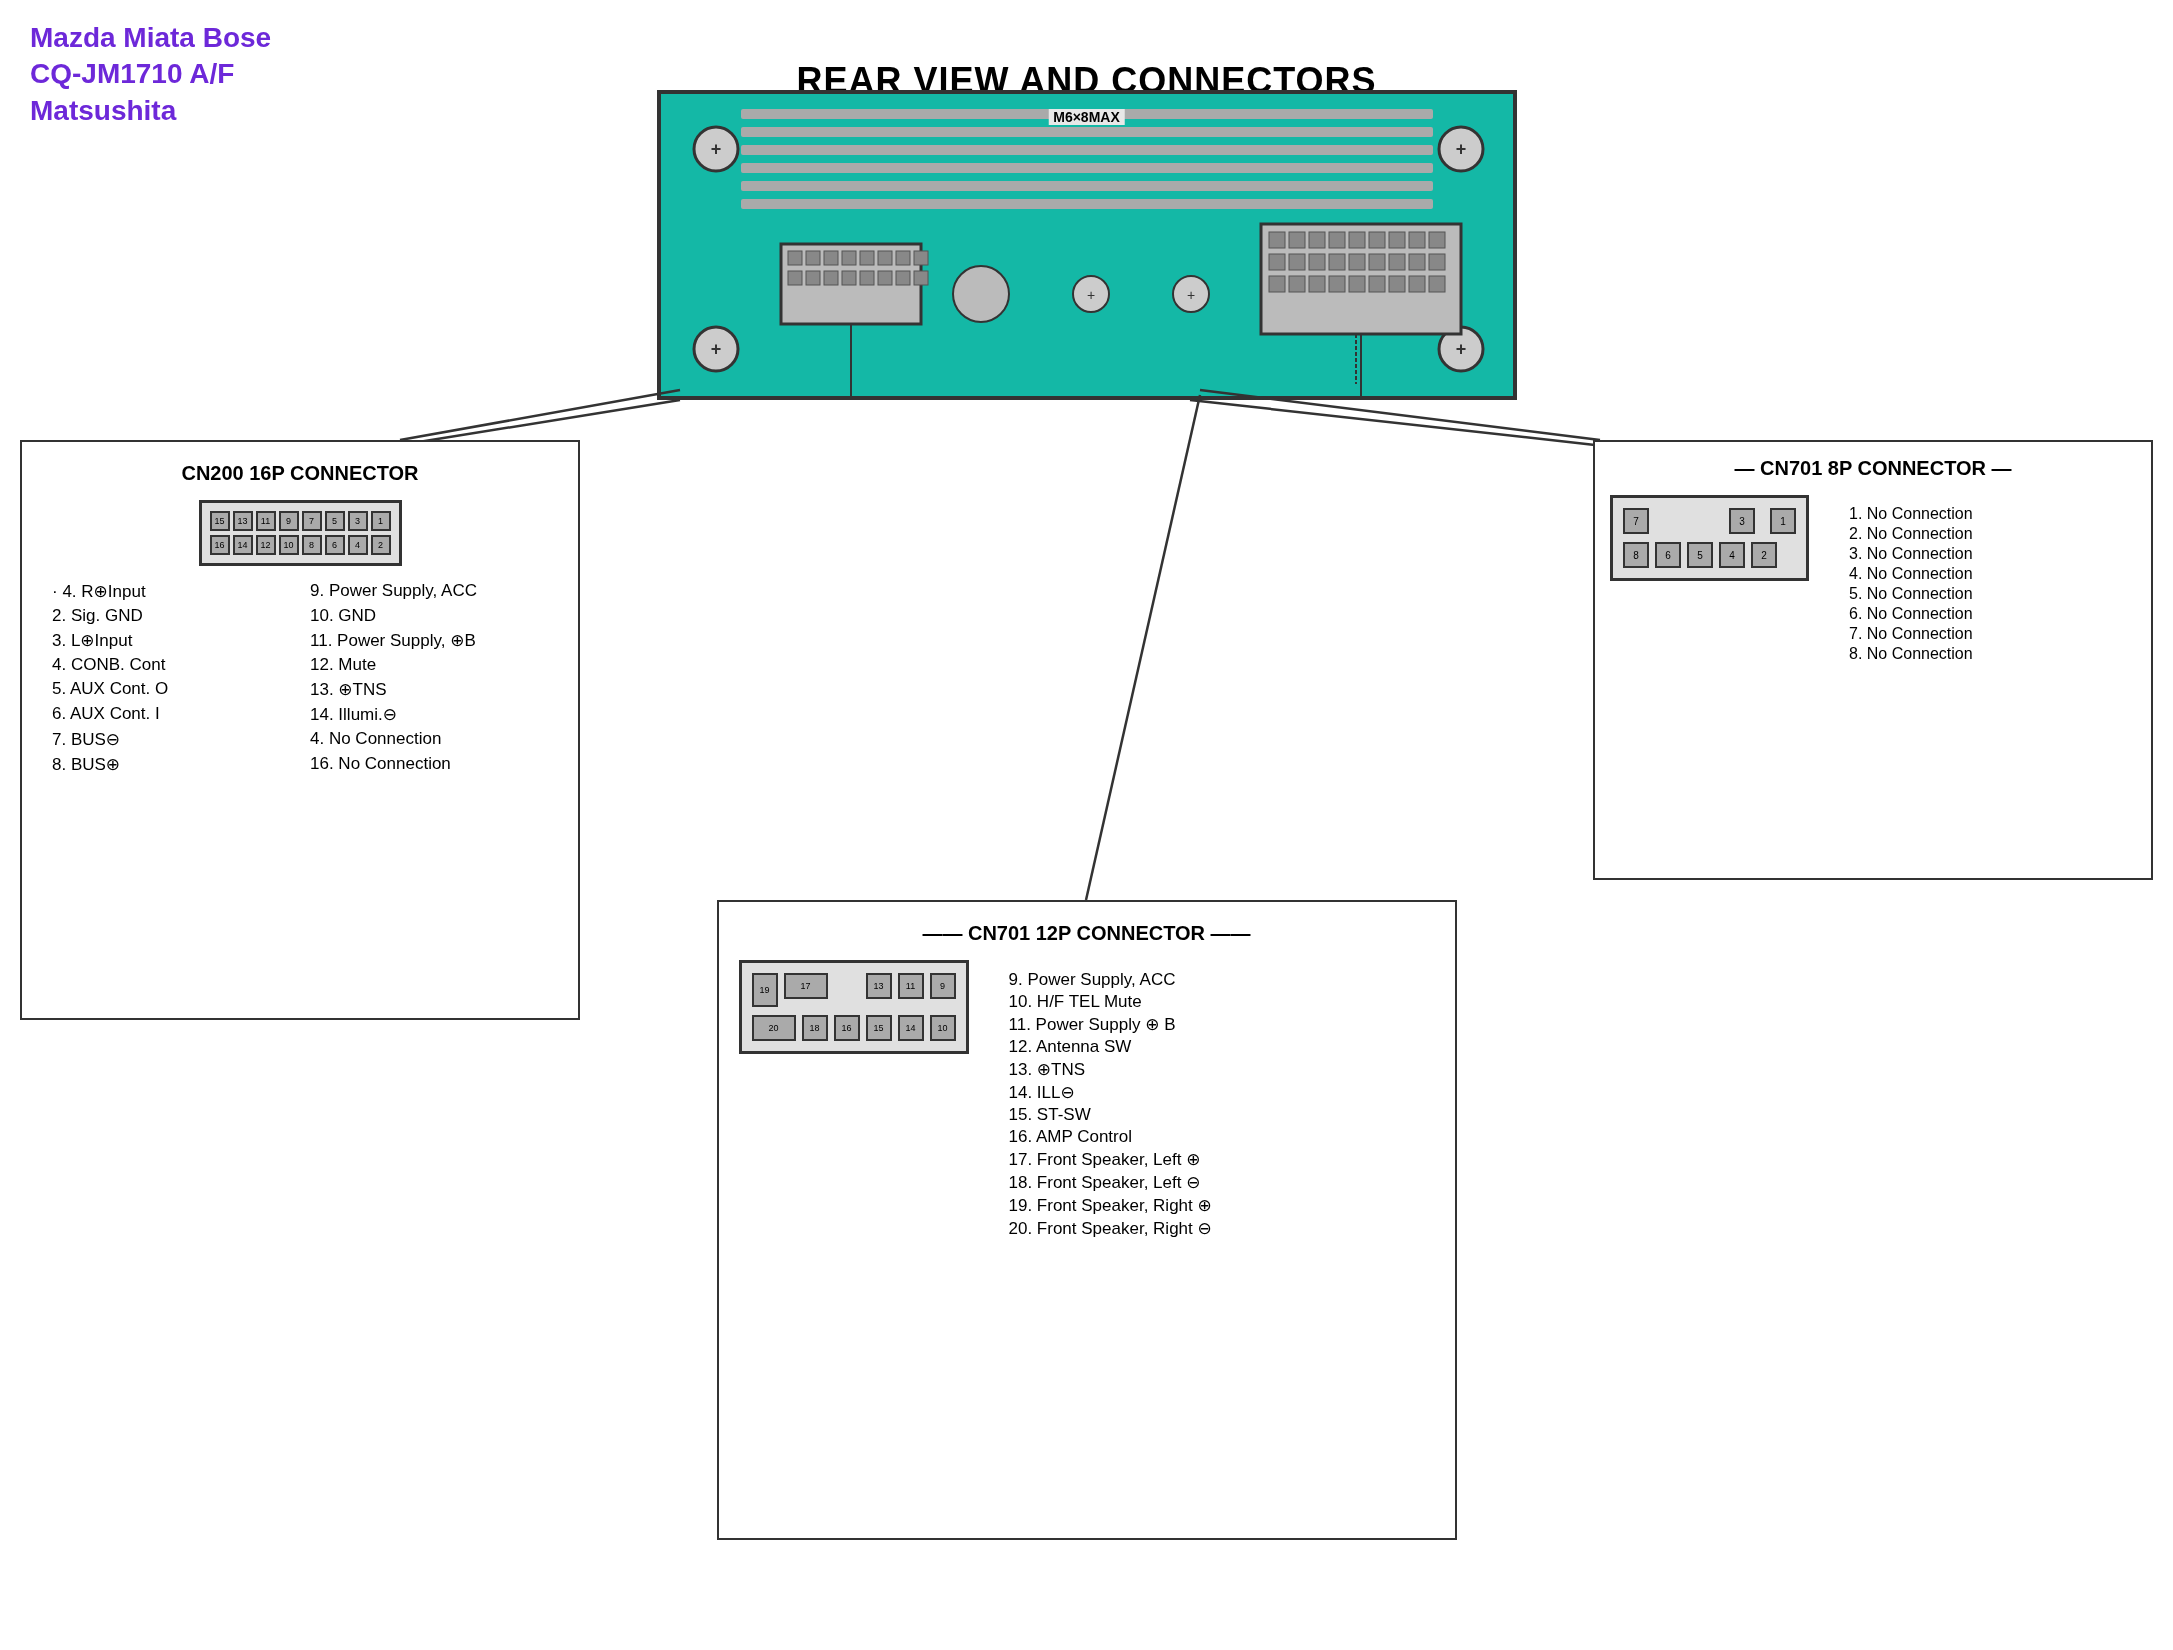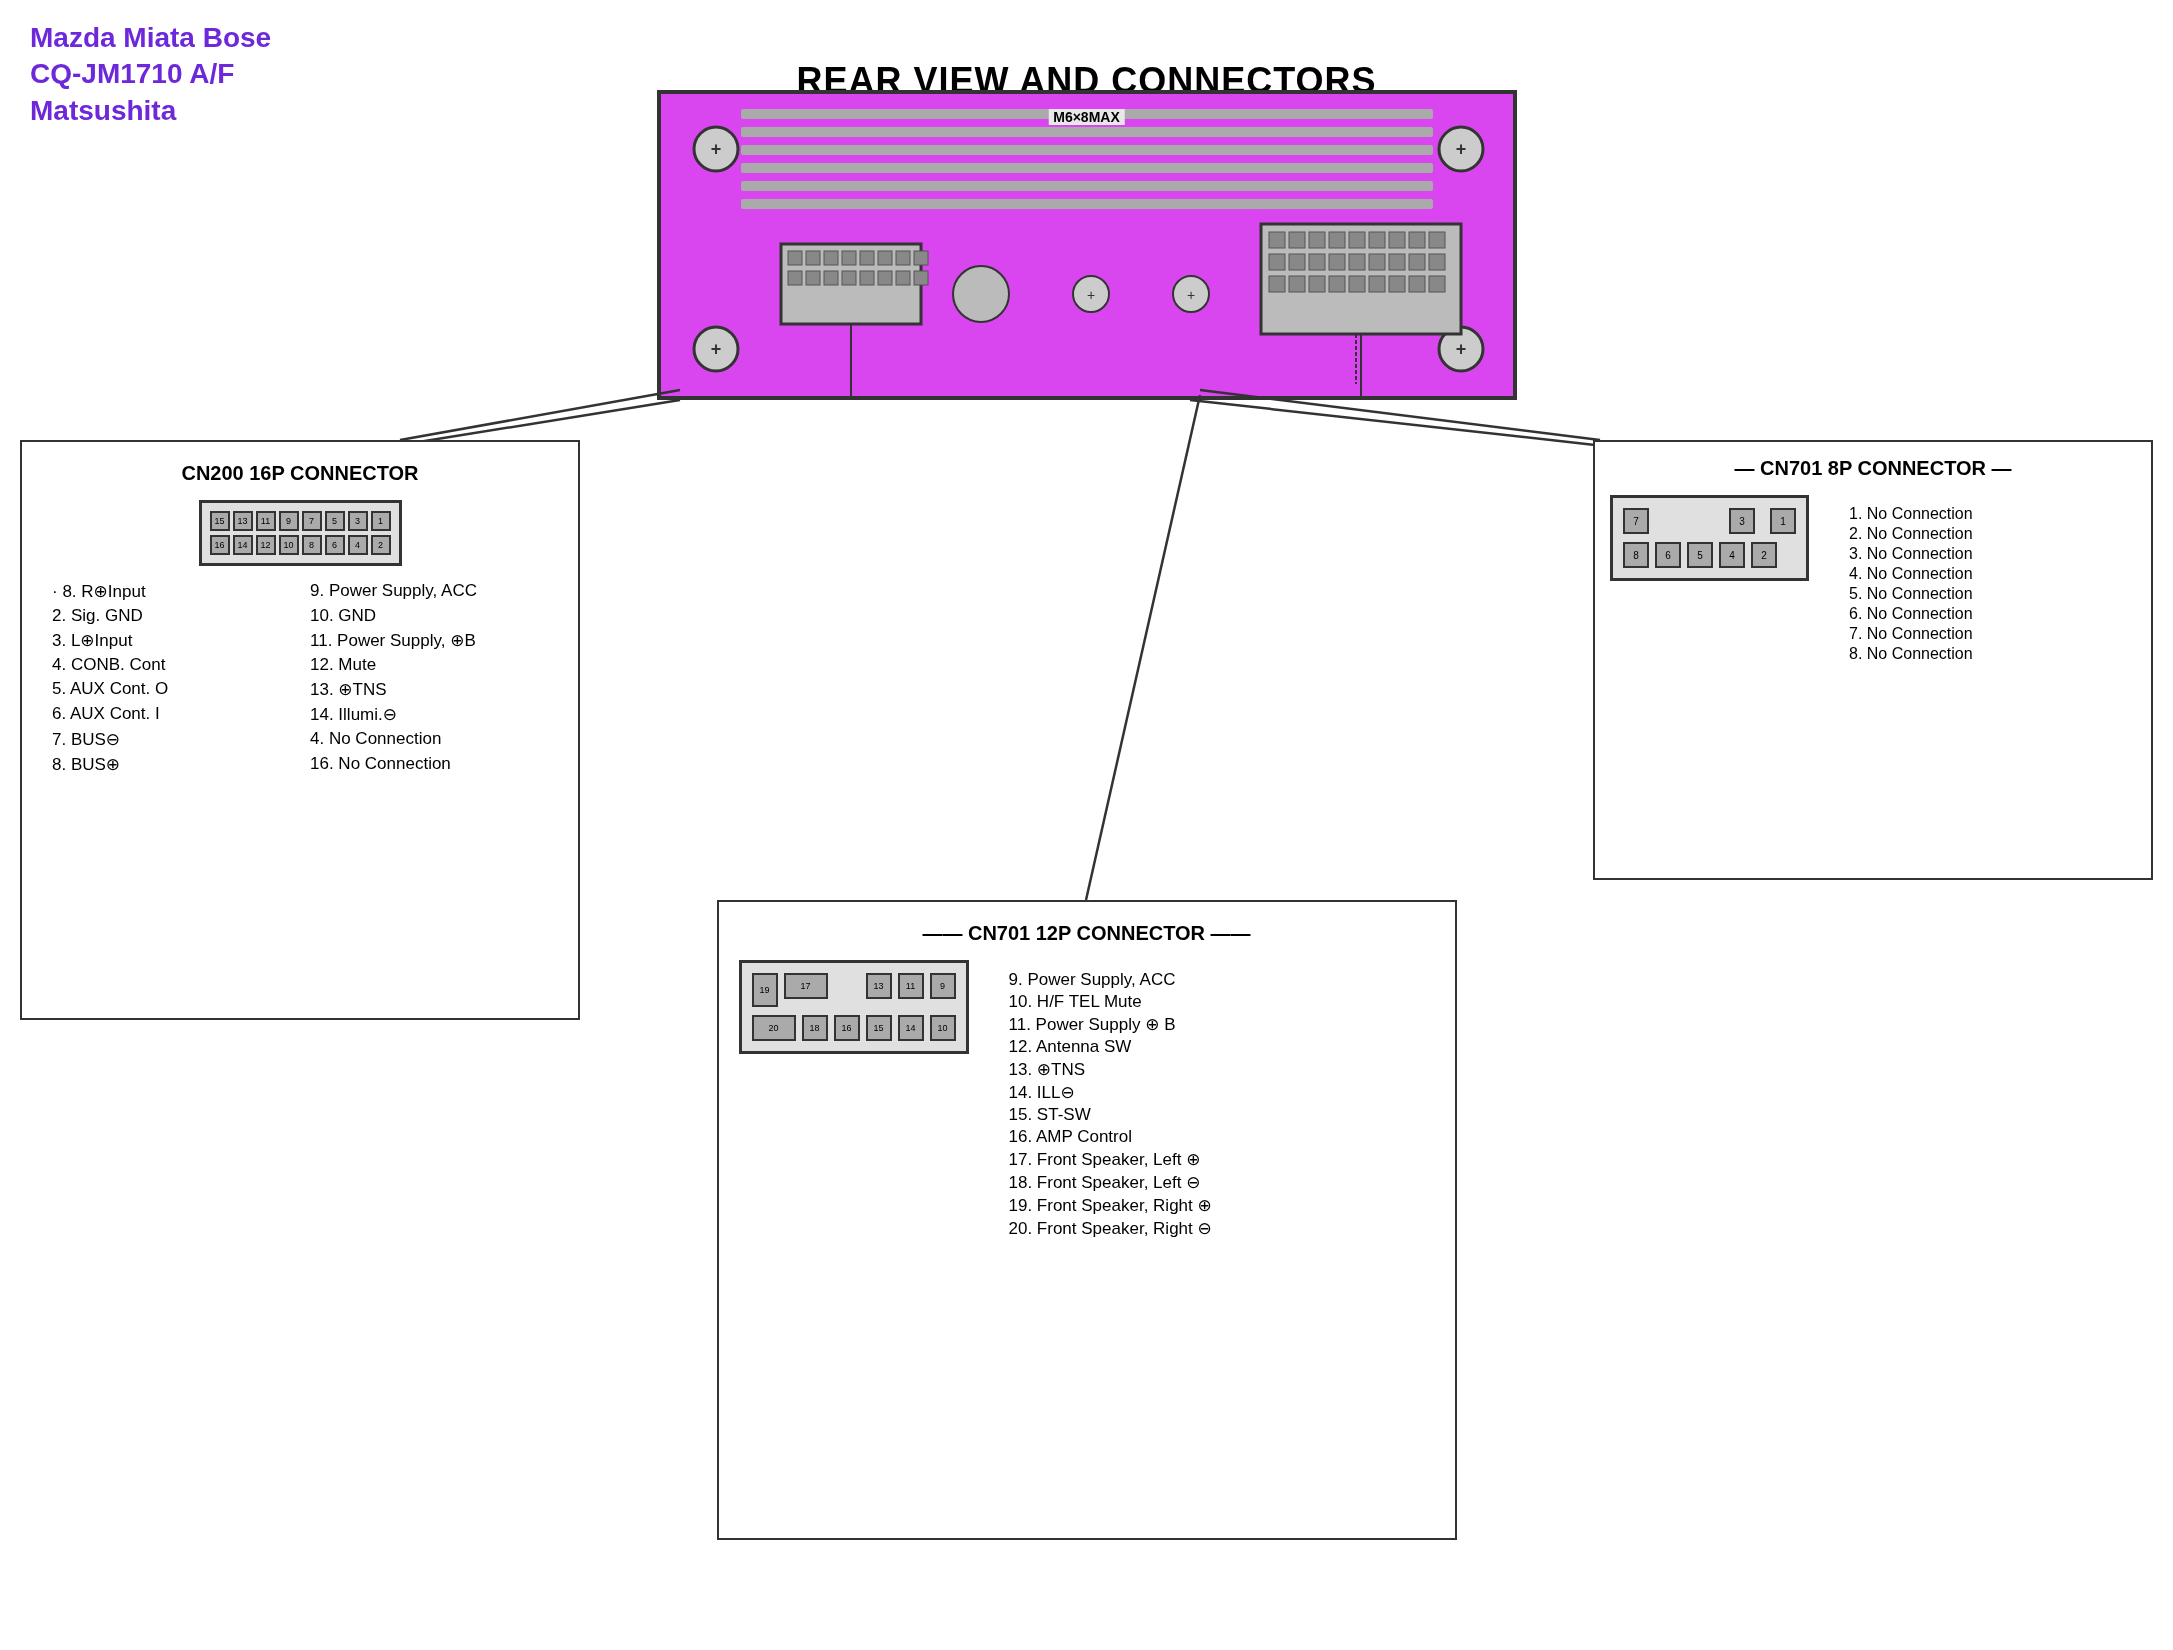--- a/index.html
+++ b/index.html
@@ -102,21 +102,21 @@
 
     
     .unit-body {
       position: absolute;
       left: 50%;
       transform: translateX(-50%);
       top: 90px;
       width: 860px;
       height: 310px;
       border: 4px solid #333;
-      background: #d946ef;
+      background: #14b8a6;
     }
 
     .unit-top-vents {
       display: flex;
       flex-direction: column;
       gap: 8px;
       padding: 10px 80px;
       padding-top: 15px;
     }
 
@@ -279,21 +279,21 @@
         <div style="width:20px;height:20px;border:2px solid #333;background:#aaa;font-size:9px;display:flex;align-items:center;justify-content:center;">10</div>
         <div style="width:20px;height:20px;border:2px solid #333;background:#aaa;font-size:9px;display:flex;align-items:center;justify-content:center;">8</div>
         <div style="width:20px;height:20px;border:2px solid #333;background:#aaa;font-size:9px;display:flex;align-items:center;justify-content:center;">6</div>
         <div style="width:20px;height:20px;border:2px solid #333;background:#aaa;font-size:9px;display:flex;align-items:center;justify-content:center;">4</div>
         <div style="width:20px;height:20px;border:2px solid #333;background:#aaa;font-size:9px;display:flex;align-items:center;justify-content:center;">2</div>
       </div>
     </div>
   </div>
 
   <div style="display:grid;grid-template-columns:1fr 1fr;gap:4px 20px;font-size:17px;padding:0 10px;">
-    <div>· 8. R⊕Input</div>
+    <div>· 4. R⊕Input</div>
     <div>9. Power Supply, ACC</div>
     <div>2. Sig. GND</div>
     <div>10. GND</div>
     <div>3. L⊕Input</div>
     <div>11. Power Supply, ⊕B</div>
     <div>4. CONB. Cont</div>
     <div>12. Mute</div>
     <div>5. AUX Cont. O</div>
     <div>13. ⊕TNS</div>
     <div>6. AUX Cont. I</div>

